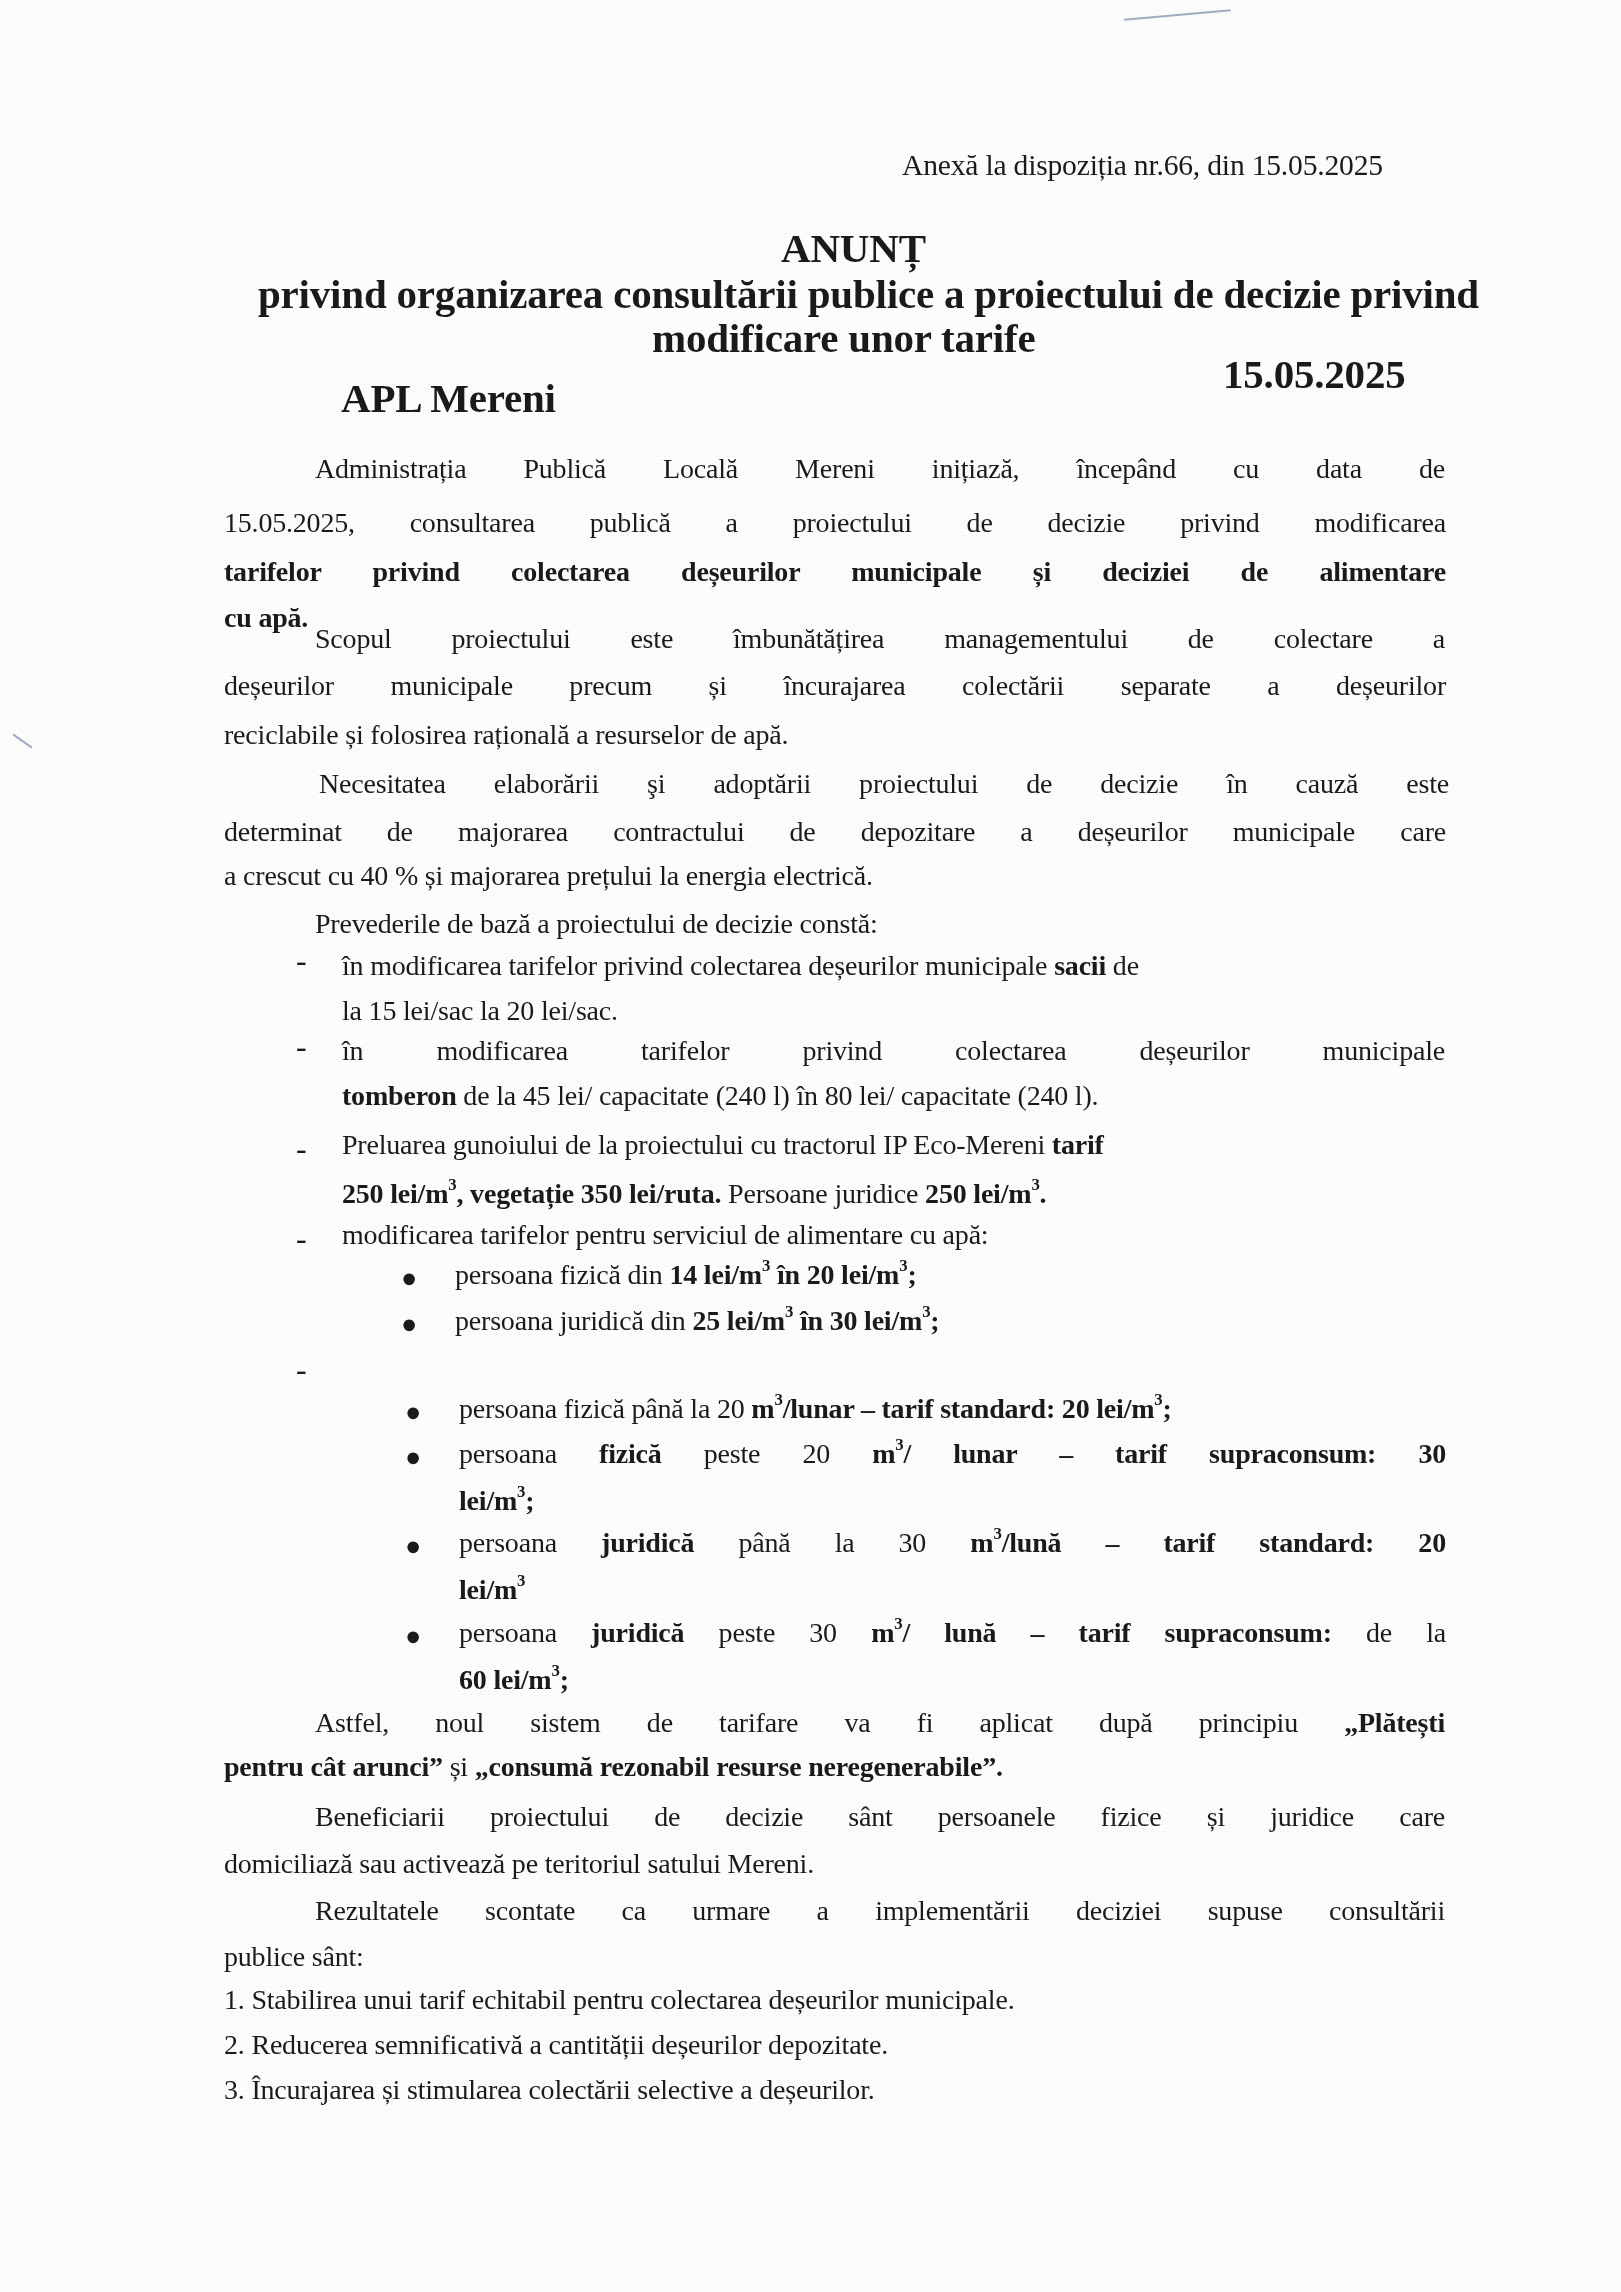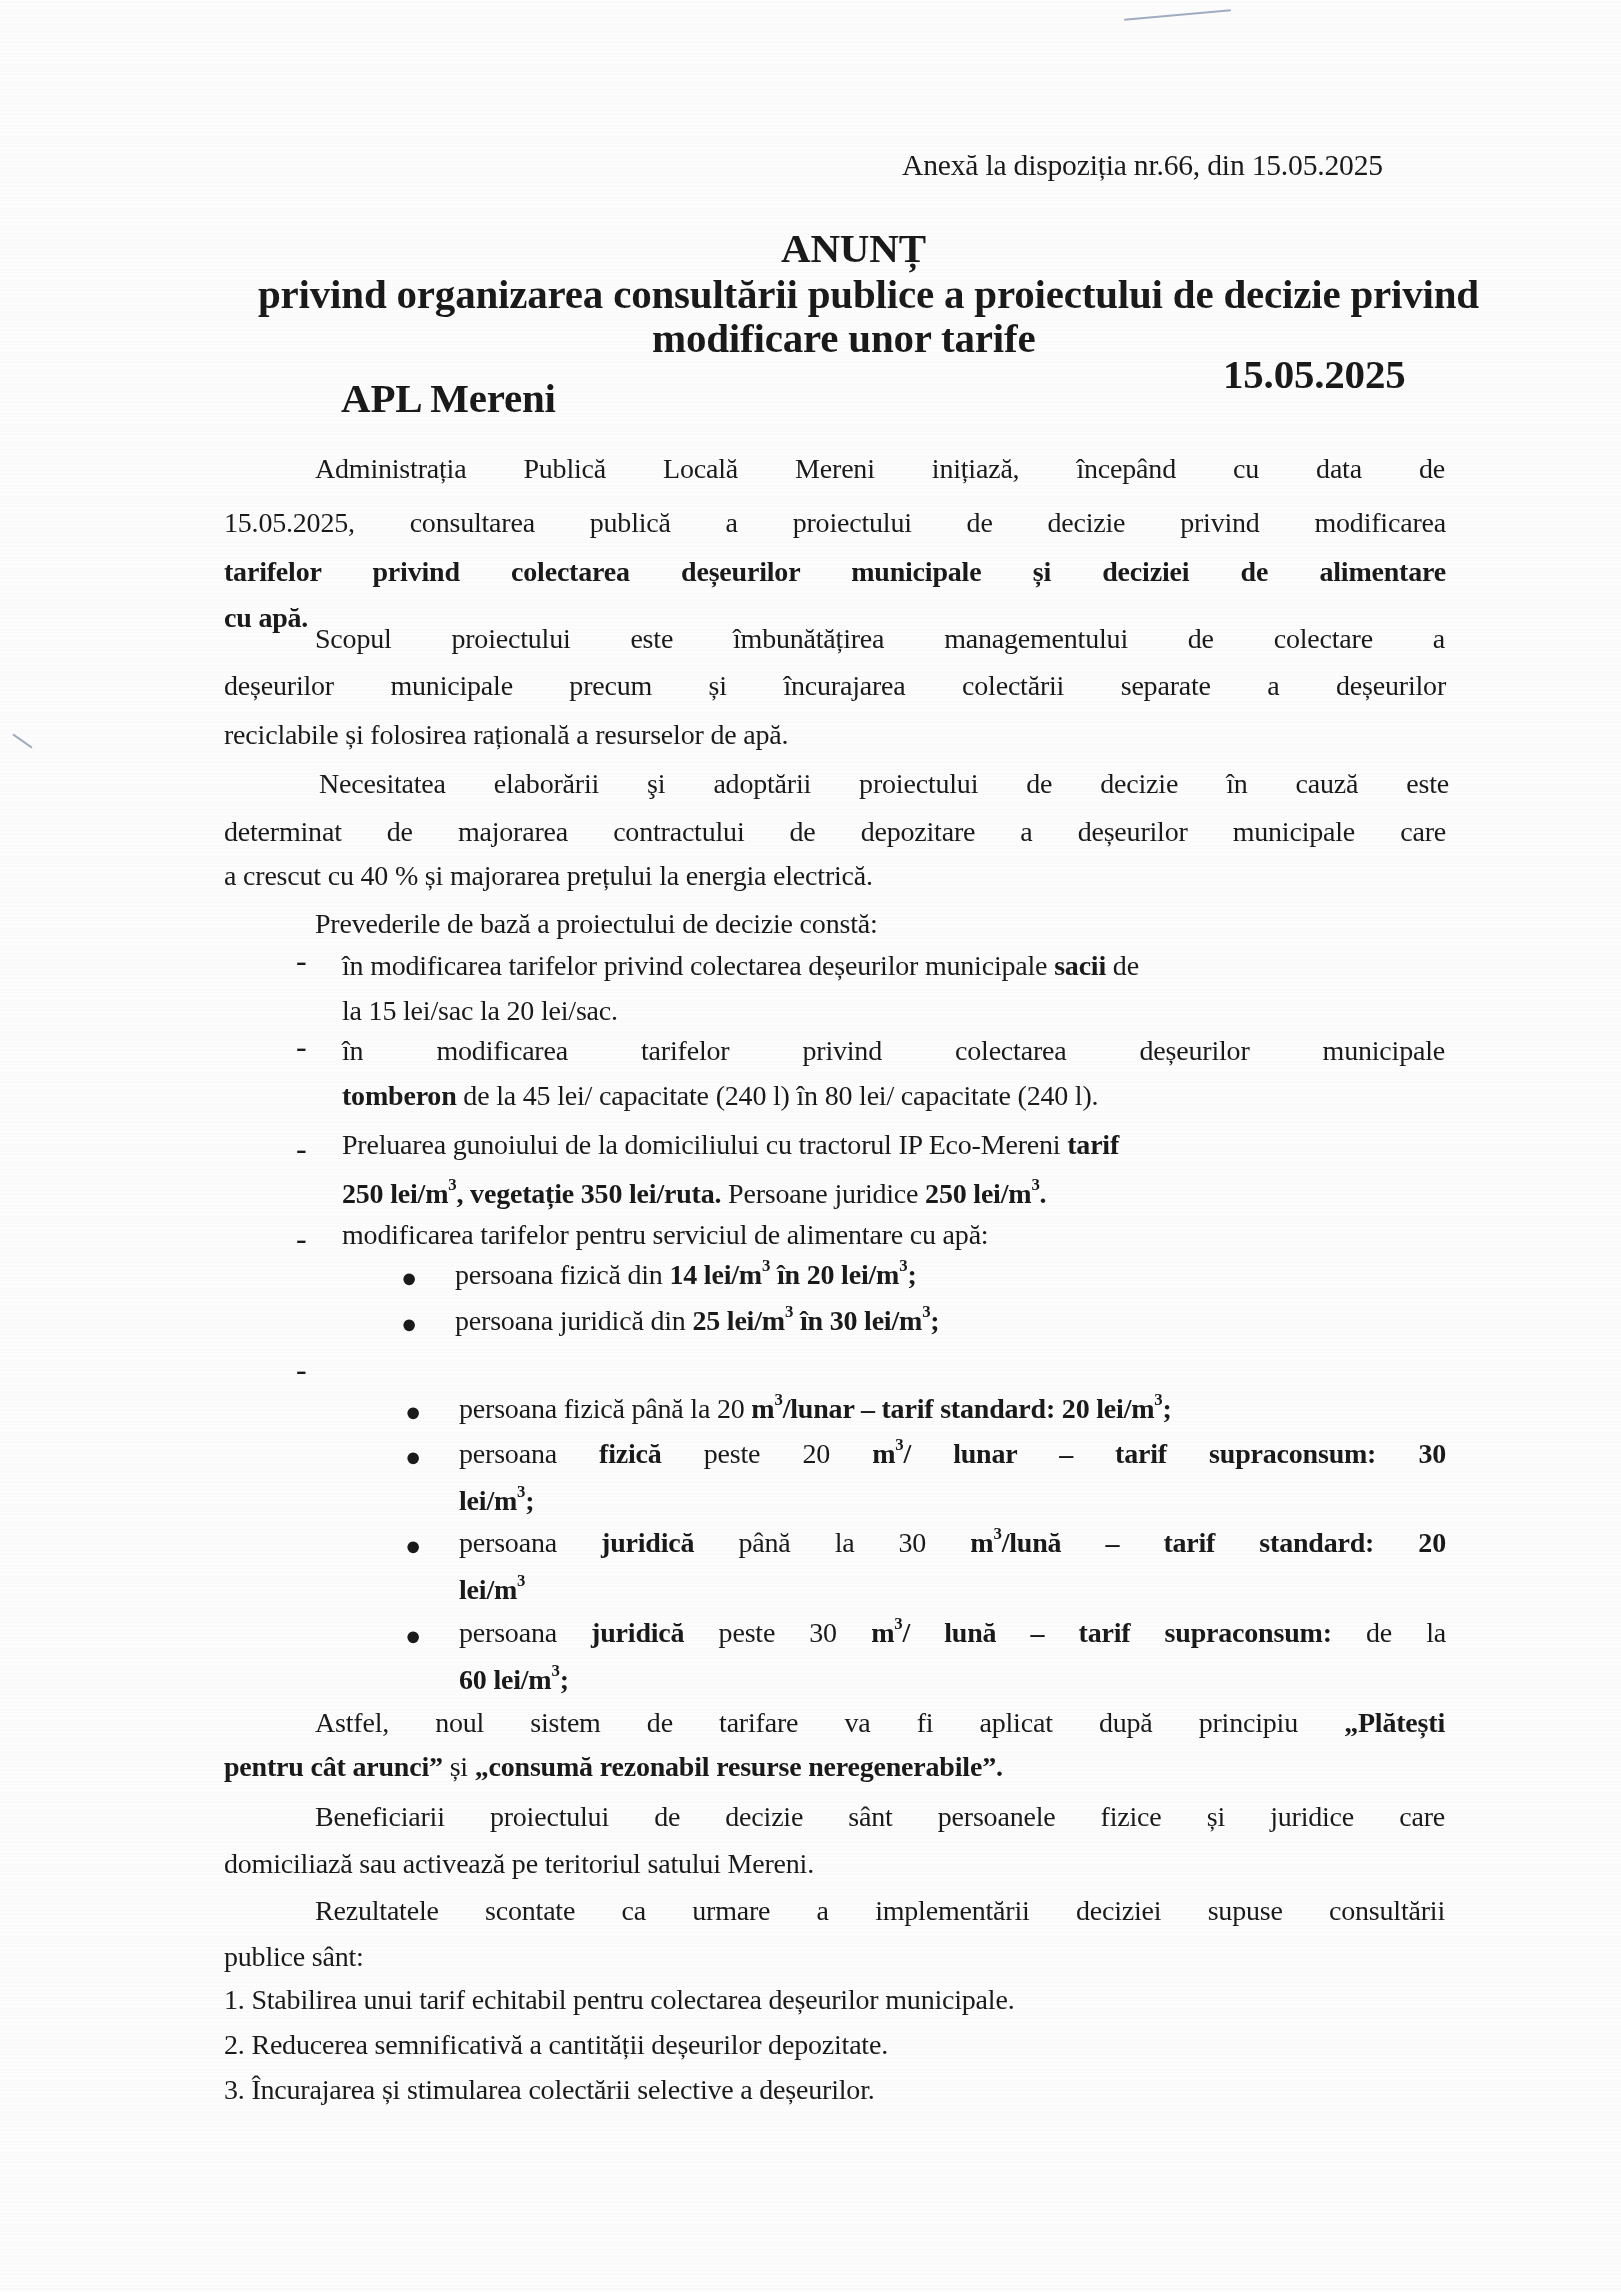--- a/index.html
+++ b/index.html
@@ -69,21 +69,21 @@
   <div class="ln" style="left:342px;top:990px;">la 15 lei/sac la 20 lei/sac.</div>
 
   <span class="dash" style="left:296px;top:1028px;">-</span>
   <div class="ln j" style="left:342px;top:1030px;width:1103px;">în  modificarea  tarifelor  privind  colectarea  deșeurilor  municipale</div>
   <div class="ln" style="left:342px;top:1075px;">
     <b>tomberon</b><span> de la 45 lei/ capacitate (240 l) în 80 lei/ capacitate (240 l).</span>
   </div>
 
   <span class="dash" style="left:296px;top:1130px;">-</span>
   <div class="ln" style="left:342px;top:1124px;">
-    <span>Preluarea gunoiului de la domiciliului cu tractorul IP Eco-Mereni </span><b>tarif</b>
+    <span>Preluarea gunoiului de la proiectului cu tractorul IP Eco-Mereni </span><b>tarif</b>
   </div>
   <div class="ln" style="left:342px;top:1173px;">
     <b>250 lei/m</b><b><sup>3</sup></b><b>, vegetație 350 lei/ruta.</b><span> Persoane juridice </span><b>250 lei/m</b><b><sup>3</sup></b><b>.</b>
   </div>
 
   <span class="dash" style="left:296px;top:1220px;">-</span>
   <div class="ln" style="left:342px;top:1214px;">modificarea tarifelor pentru serviciul de alimentare cu apă:</div>
   <span class="bullet" style="left:401px;top:1263px;">●</span>
   <div class="ln" style="left:455px;top:1254px;">
     <span>persoana fizică  din </span><b>14 lei/m</b><b><sup>3</sup></b><b> în 20 lei/m</b><b><sup>3</sup></b><b>;</b>

